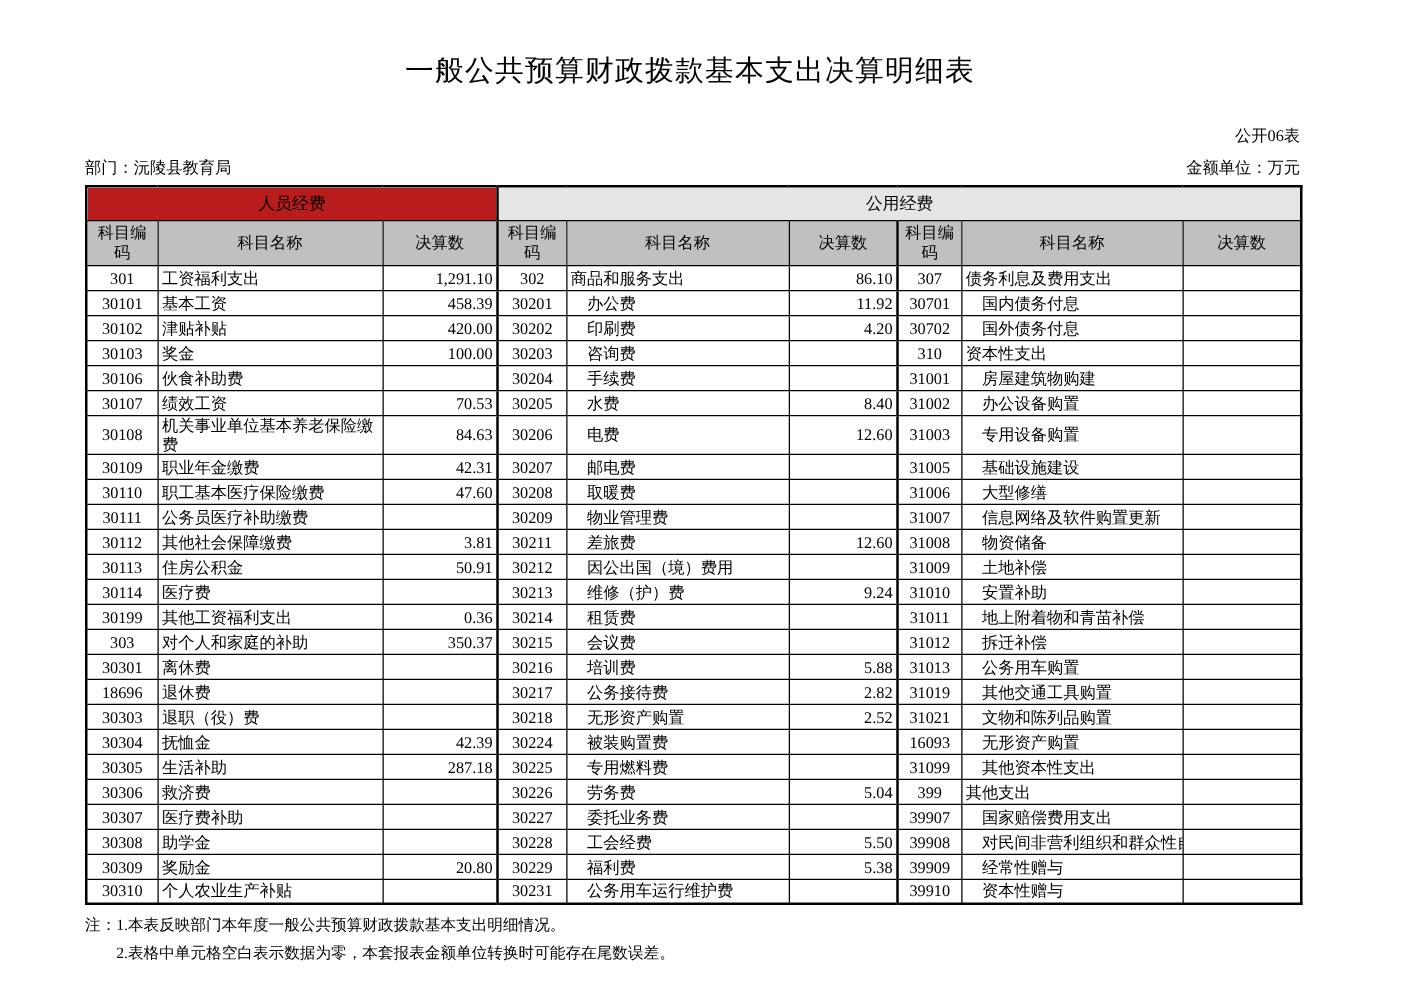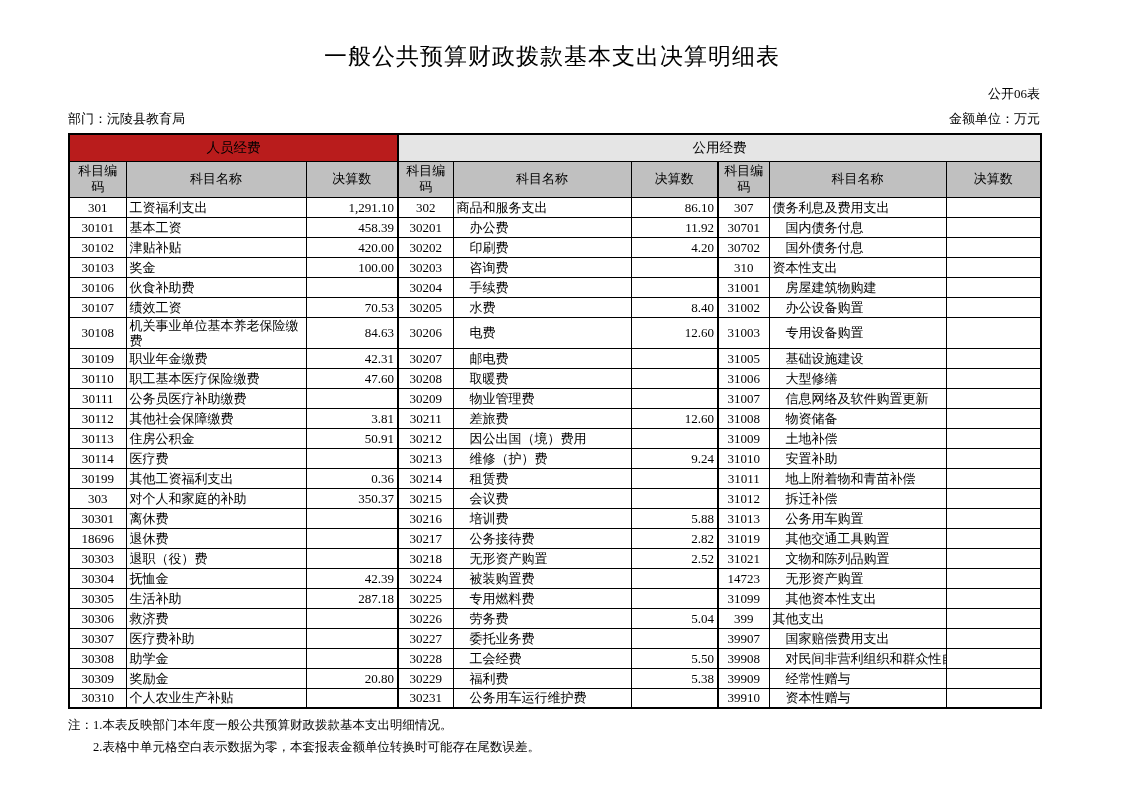--- a/index.html
+++ b/index.html
@@ -18,21 +18,21 @@
     font-size: 23px;
     letter-spacing: 1px;
     white-space: nowrap;
   }
 
   .sheet { width: 972px; margin-left: 68px; }
 
   .form-code {
     text-align: right;
     font-size: 13px;
-    margin-top: 13px;
+    margin-top: 28px;
   }
 
   .meta-row {
     display: flex;
     justify-content: space-between;
     font-size: 13px;
     margin-top: 7px;
     margin-bottom: 5px;
   }
 
@@ -309,21 +309,21 @@
             <td class="name clip">　文物和陈列品购置</td>
             <td class="val"></td>
           </tr>
           <tr>
             <td class="code">30304</td>
             <td class="name">抚恤金</td>
             <td class="val">42.39</td>
             <td class="code gsep">30224</td>
             <td class="name clip">　被装购置费</td>
             <td class="val"></td>
-            <td class="code gsep">14723</td>
+            <td class="code gsep">16093</td>
             <td class="name clip">　无形资产购置</td>
             <td class="val"></td>
           </tr>
           <tr>
             <td class="code">30305</td>
             <td class="name">生活补助</td>
             <td class="val">287.18</td>
             <td class="code gsep">30225</td>
             <td class="name clip">　专用燃料费</td>
             <td class="val"></td>

